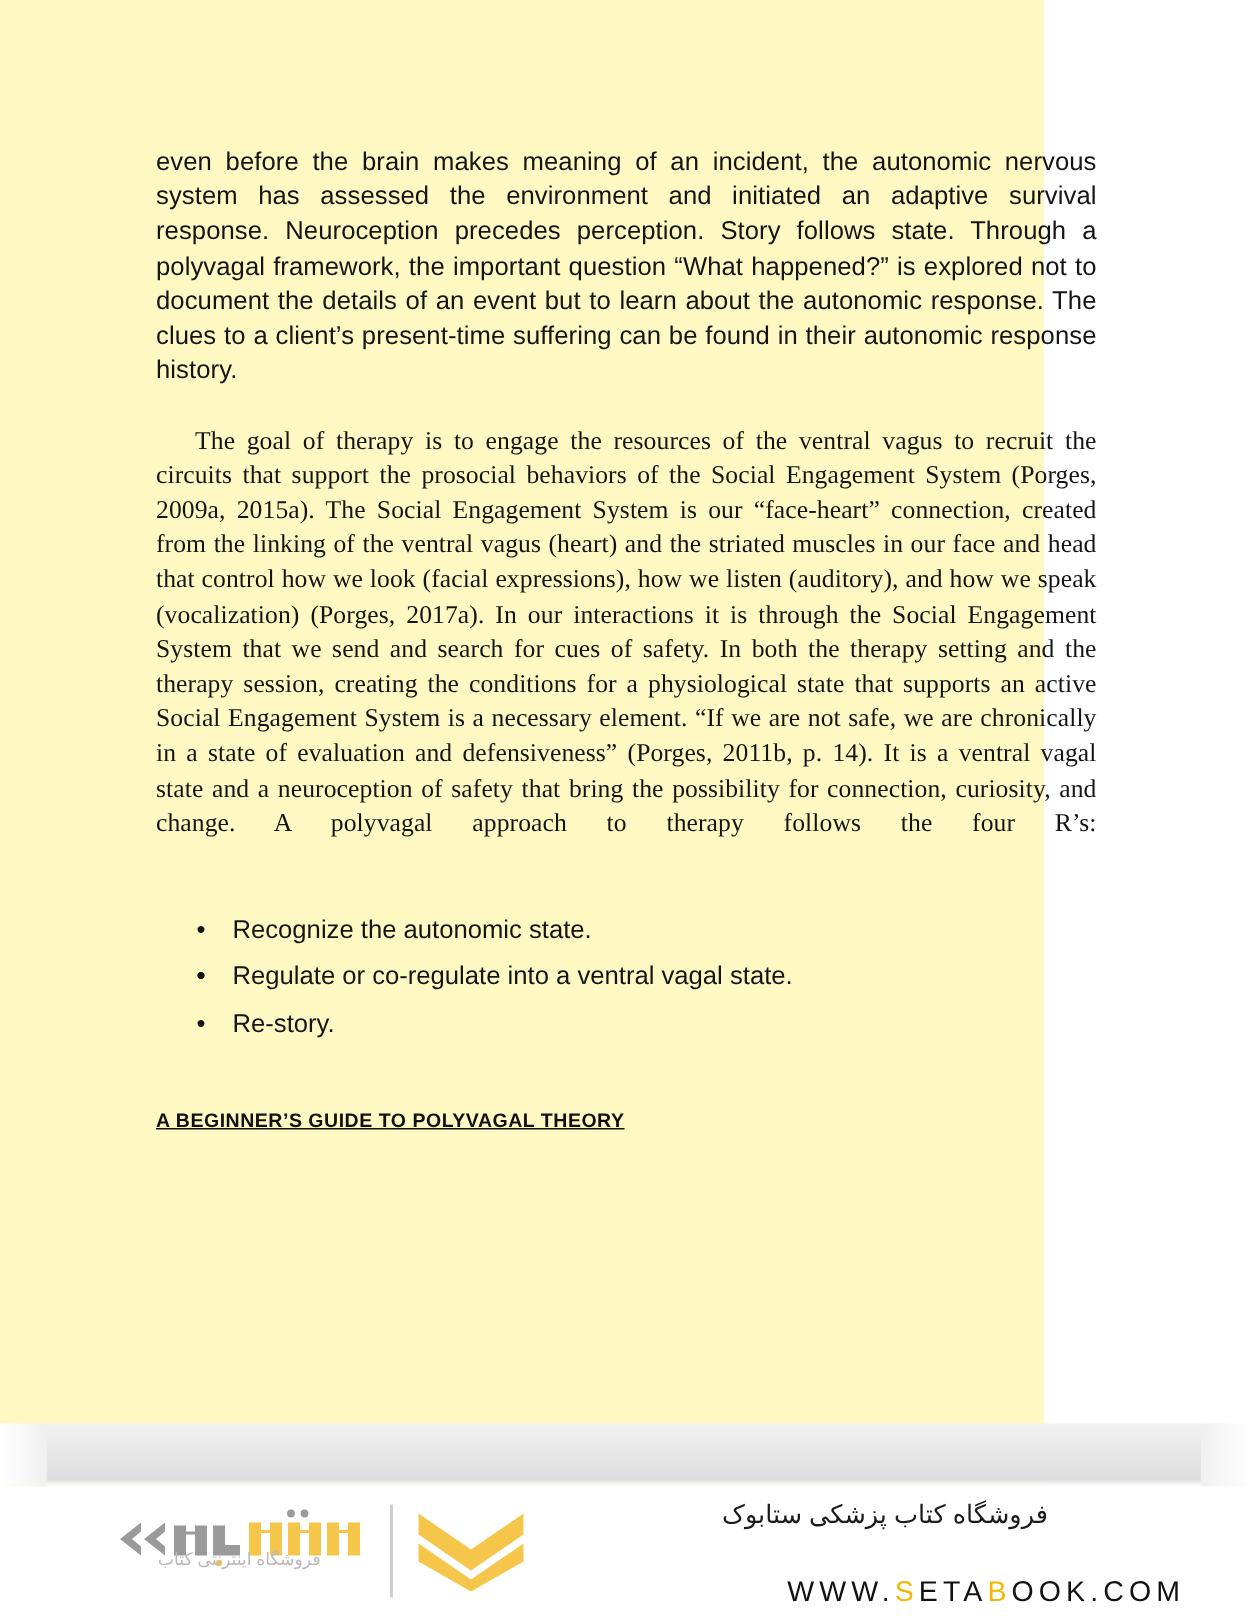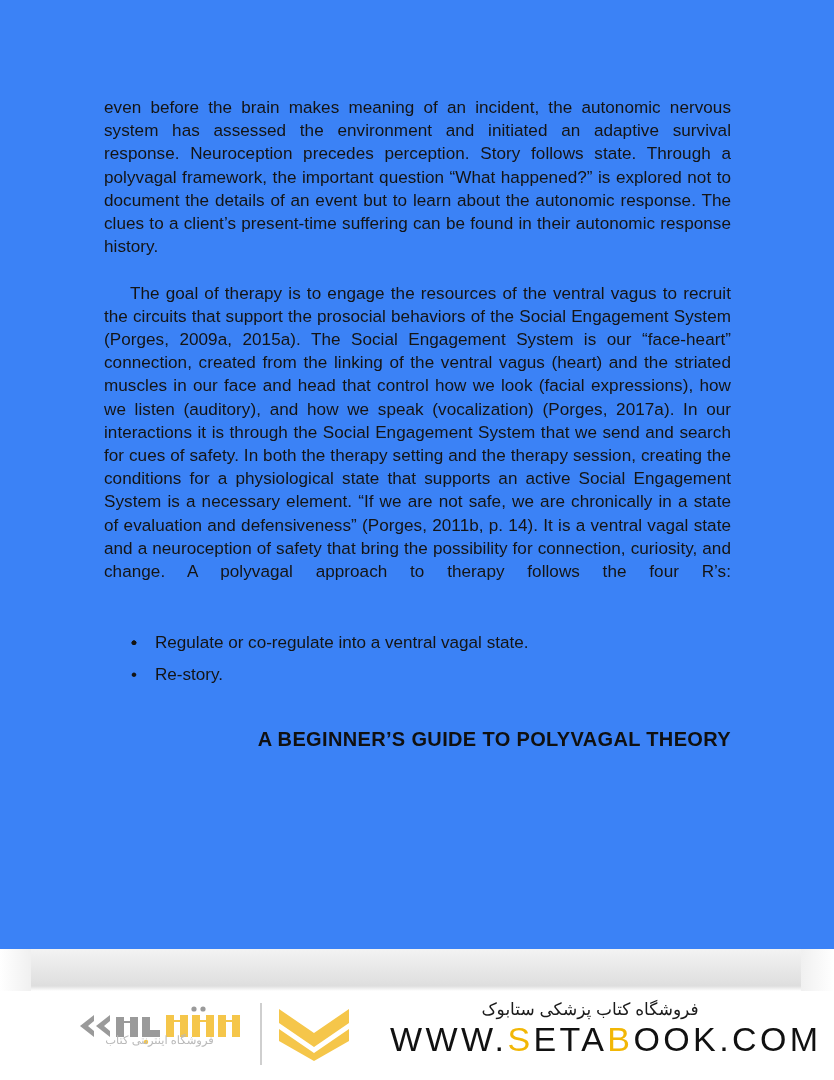--- a/index.html
+++ b/index.html
@@ -13,23 +13,24 @@
     position: relative;
     font-family: "Liberation Sans", sans-serif;
     color: #111111;
     overflow: hidden;
   }
 
   
   .page {
     position: absolute;
     left: 0; top: 0;
-    width: 834px;
+    width: 660px;
     height: 1080px;
-    background: #3b82f6;
+    background: #fef9c3;
+    padding-left: 36px;
   }
 
   .text-column {
     position: absolute;
     left: 104px;
     top: 96px;
     width: 627px;
   }
 
   .para {
@@ -37,20 +38,21 @@
     font-size: 17.1px;
     line-height: 23.2px;
     text-align: justify;
     text-justify: inter-word;
     color: #141414;
     letter-spacing: 0.05px;
     word-spacing: 0.1px;
   }
   .para.indent {
     text-indent: 26px;
+    font-family: Liberation Serif, serif;
   }
 
   
   .para:after {
     content: "";
     display: inline-block;
     width: 100%;
   }
 
   .list {
@@ -73,26 +75,27 @@
     left: 27px;
     top: 0;
     line-height: 31.2px;
     font-size: 17.1px;
     color: #141414;
   }
 
   .section-heading {
     margin: 0;
     margin-top: 38px;
-    font-size: 20px;
+    font-size: 13px;
     line-height: 22px;
     font-weight: bold;
     letter-spacing: 0.35px;
     color: #101010;
-    text-align: right;
+    text-align: left;
+    text-decoration: underline;
   }
 
   
   .page-shadow-band {
     position: absolute;
     left: 31px;
     top: 949px;
     width: 770px;
     height: 42px;
     background: linear-gradient(to bottom, #f3f3f3 0%, #e6e6e6 55%, #dedede 88%, #ffffff 100%);
@@ -175,22 +178,22 @@
   .footer-fa {
     font-size: 17px;
     line-height: 26px;
     color: #1b1b1b;
     direction: rtl;
     white-space: nowrap;
     text-align: center;
     letter-spacing: 0.2px;
   }
   .footer-url {
-    margin-top: 0;
-    font-size: 34px;
+    margin-top: 23px;
+    font-size: 19px;
     line-height: 32px;
     letter-spacing: 3.4px;
     color: #111111;
     white-space: nowrap;
     text-align: right;
     font-weight: 400;
   }
   .footer-url .hl {
     color: #f2b705;
   }
@@ -202,20 +205,21 @@
 
   <div class="text-column">
 
     <p class="para">even before the brain makes meaning of an incident, the autonomic nervous system has assessed the environment and initiated an adaptive survival response. Neuroception precedes perception. Story follows state. Through a polyvagal framework, the important question “What happened?” is explored not to document the details of an event but to learn about the autonomic response. The clues to a client’s present-time suffering can be found in their autonomic response history.</p>
 
     <p class="para indent">The goal of therapy is to engage the resources of the ventral vagus to recruit the circuits that support the prosocial behaviors of the Social Engagement System (Porges, 2009a, 2015a). The Social Engagement System is our “face-heart” connection, created from the linking of the ventral vagus (heart) and the striated muscles in our face and head that control how we look (facial expressions), how we listen (auditory), and how we speak (vocalization) (Porges, 2017a). In our interactions it is through the Social Engagement System that we send and search for cues of safety. In both the therapy setting and the therapy session, creating the conditions for a physiological state that supports an active Social Engagement System is a necessary element. “If we are not safe, we are chronically in a state of evaluation and defensiveness” (Porges, 2011b, p. 14). It is a ventral vagal state and a neuroception of safety that bring the possibility for connection, curiosity, and change. A polyvagal approach to therapy follows the four R’s:</p>
 
     <ul class="list">
       <li>
         <span class="bullet-dot">•</span>
+        <span>Recognize the autonomic state.</span>
       </li>
       <li>
         <span class="bullet-dot">•</span>
       </li>
       <li>
         <span class="bullet-dot">•</span>
         <span>Regulate or co-regulate into a ventral vagal state.</span>
       </li>
       <li>
         <span class="bullet-dot">•</span>

